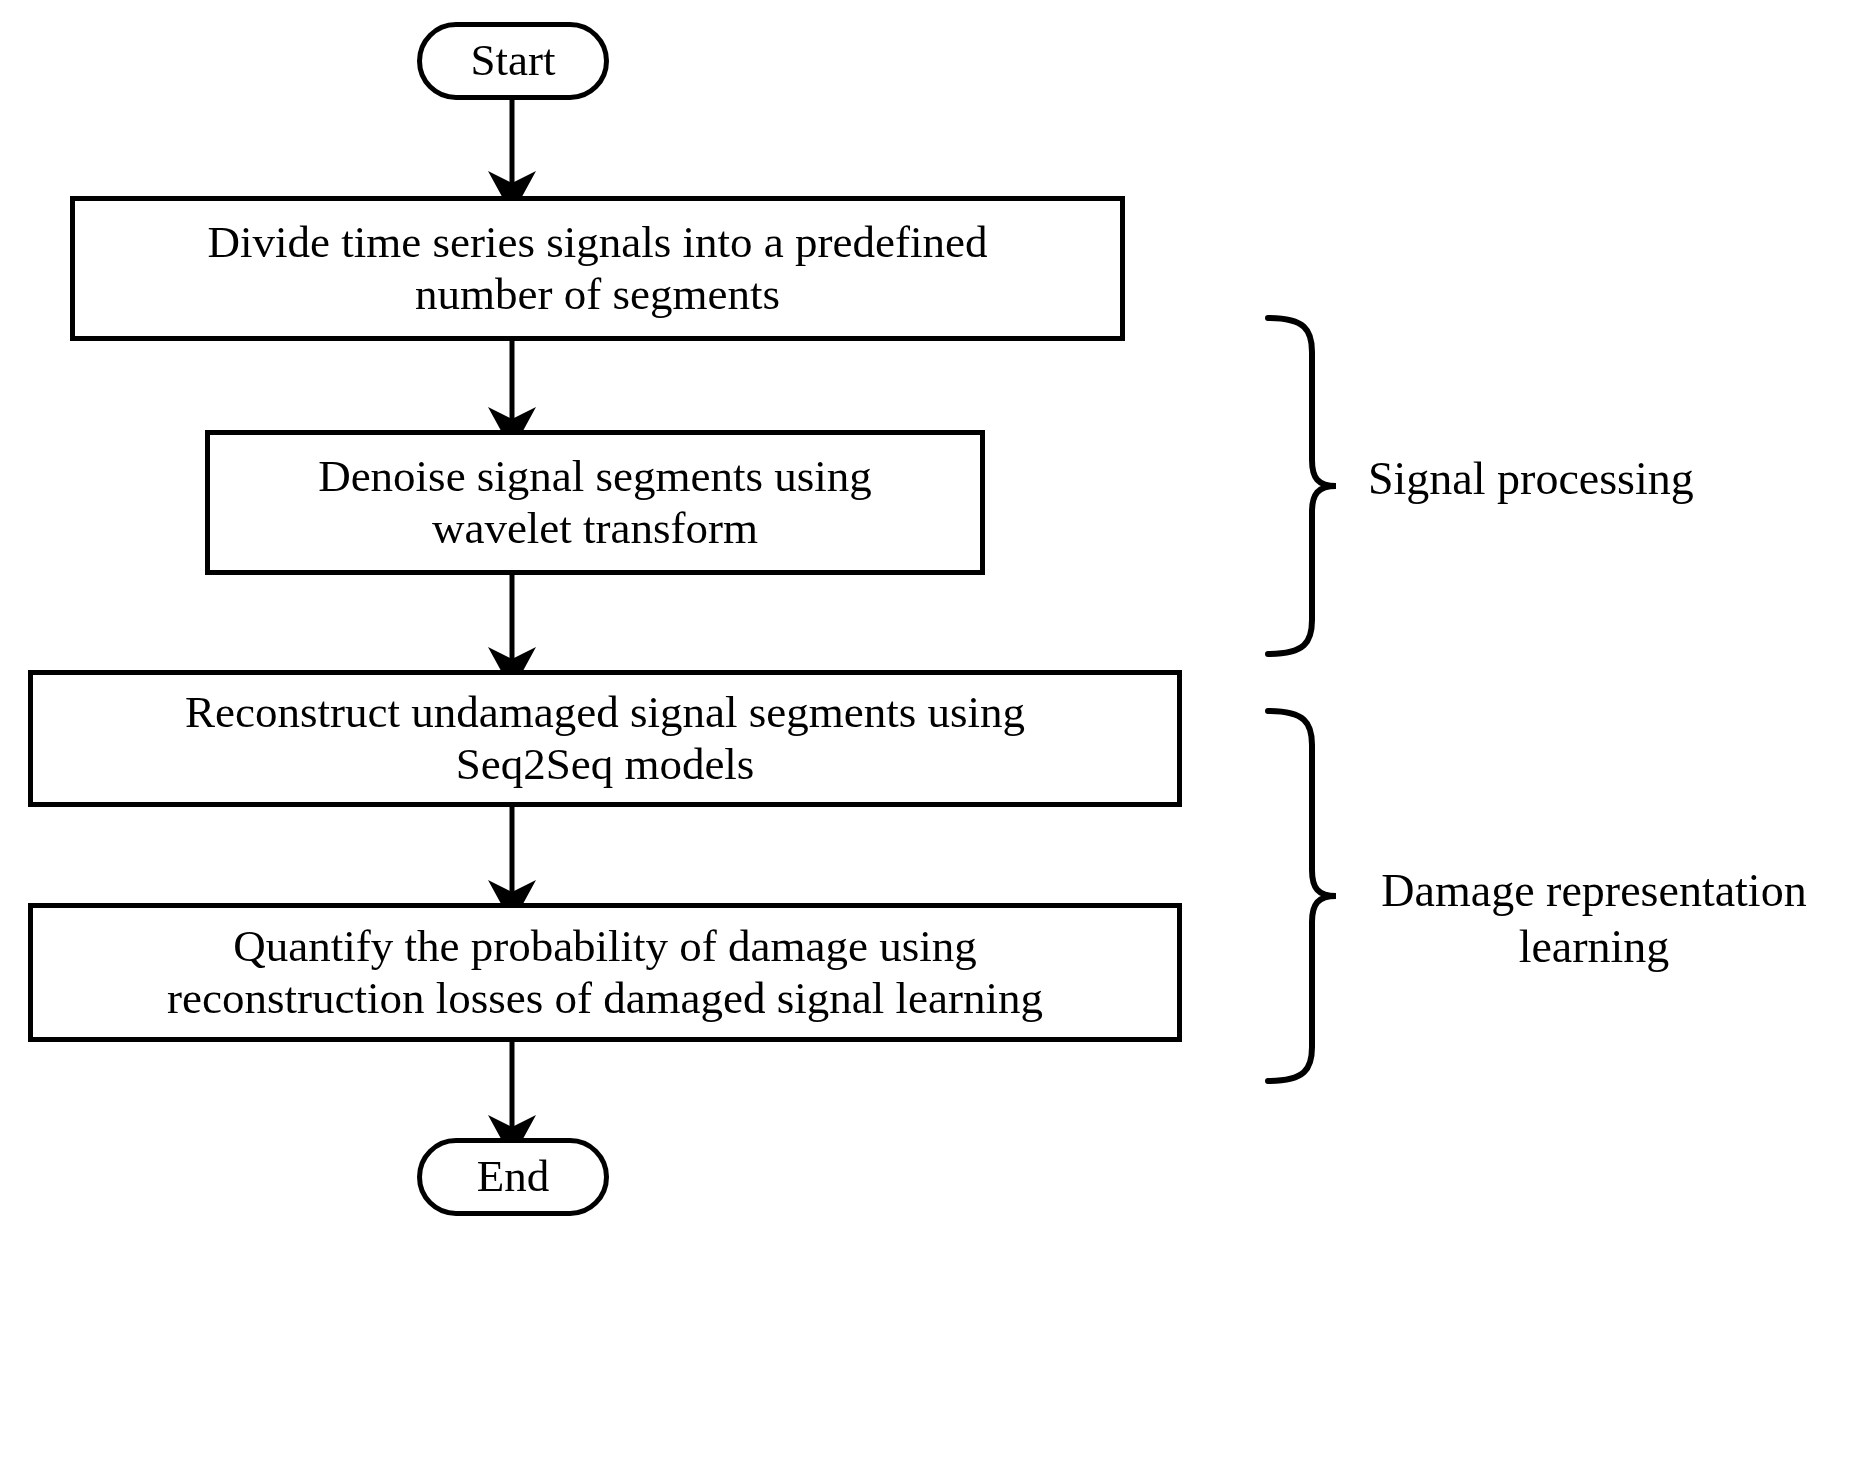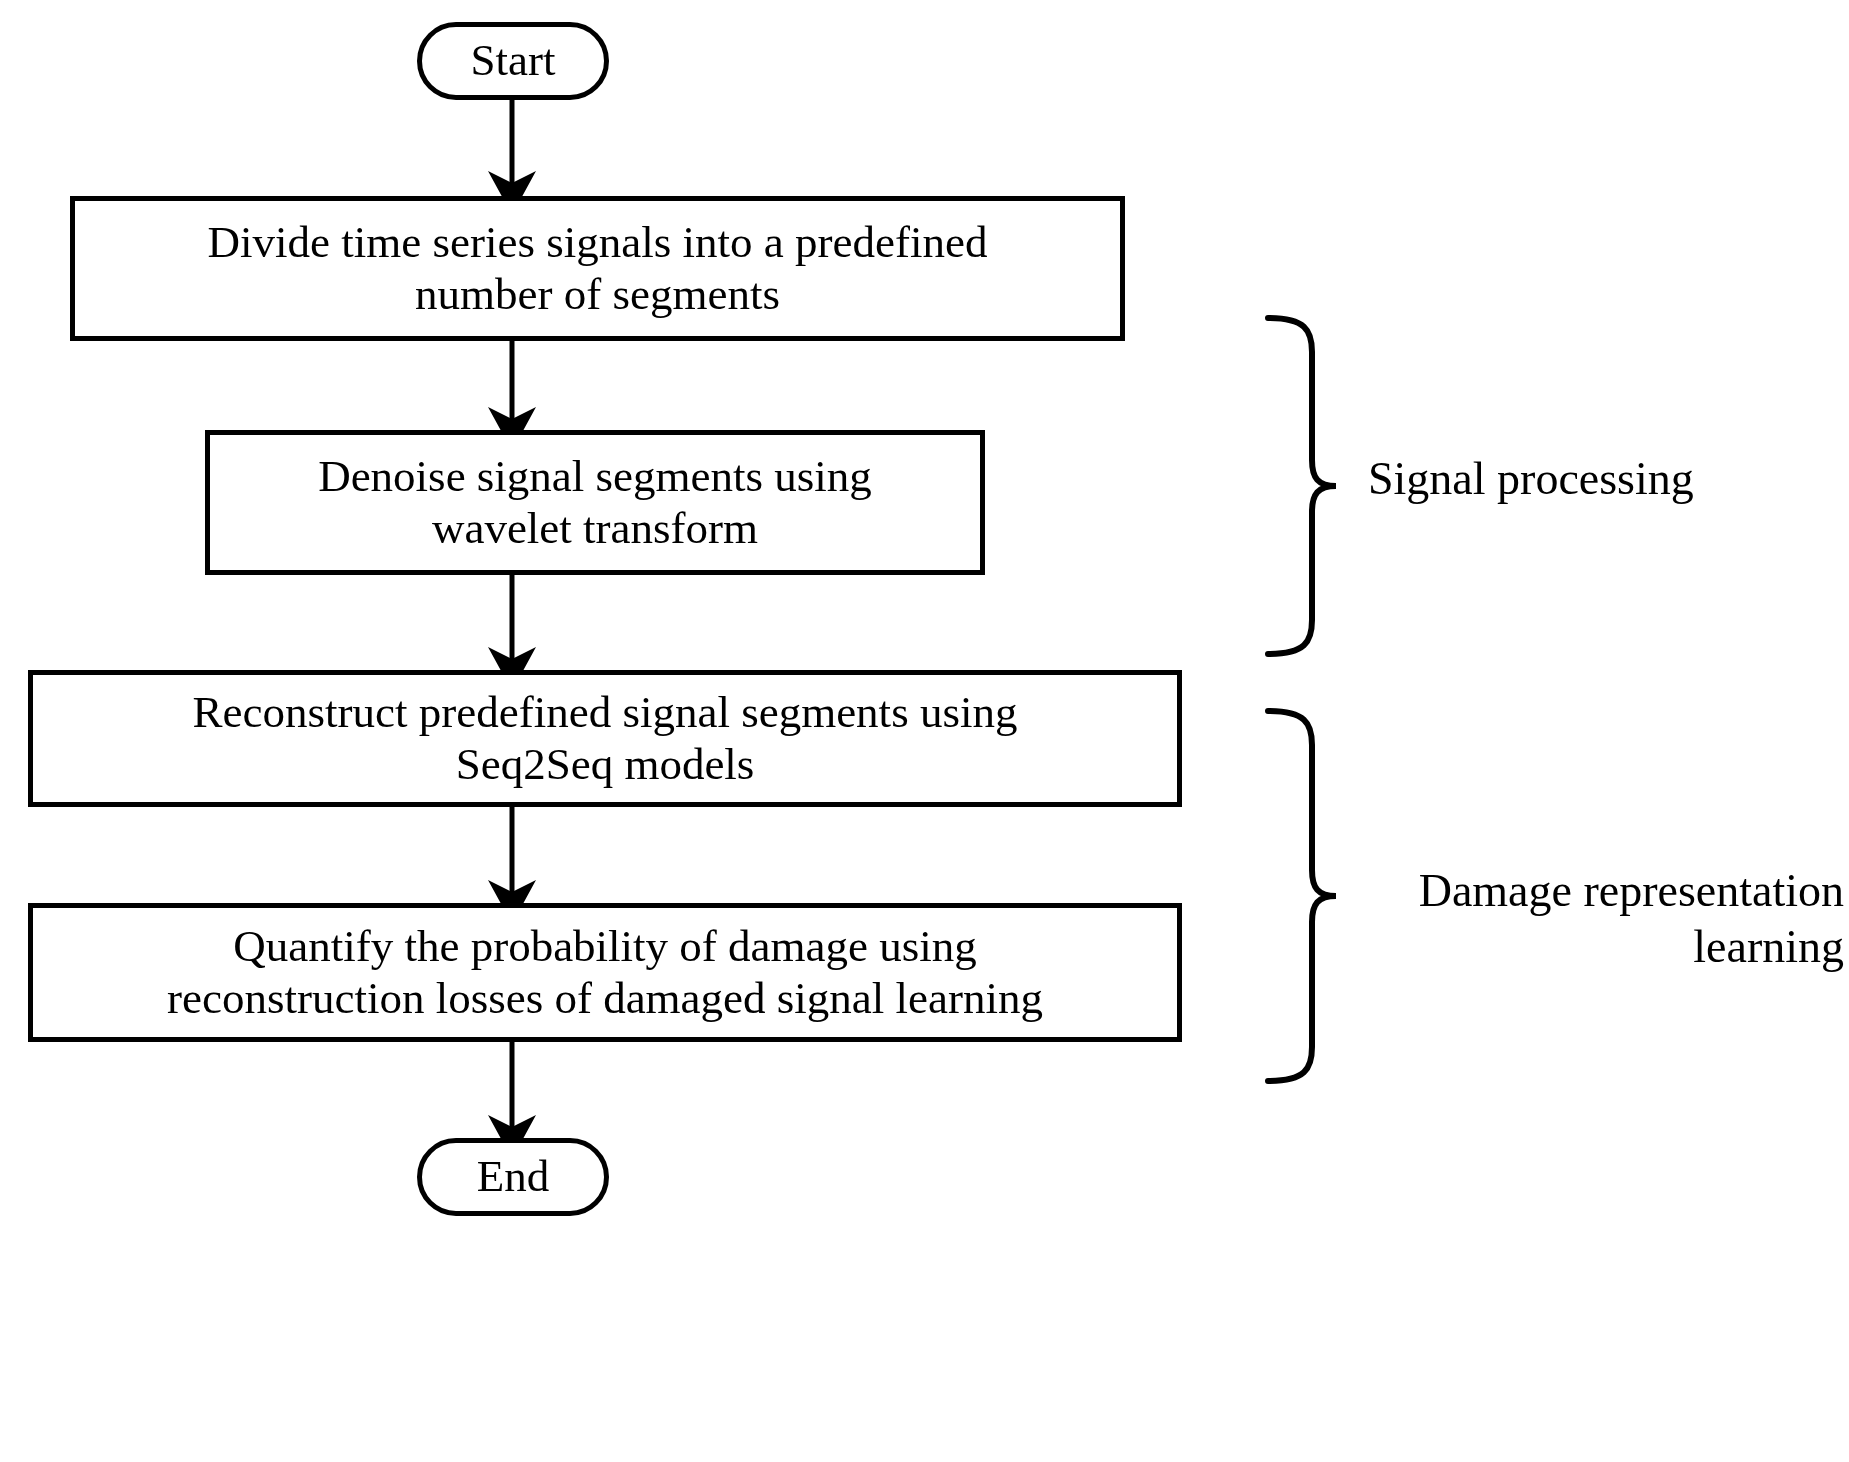--- a/index.html
+++ b/index.html
@@ -39,21 +39,21 @@
   }
   .node-label {
     display: block;
     padding: 0 10px;
     white-space: pre-line;
   }
   .group-label {
     position: absolute;
     white-space: pre-line;
     line-height: 1.22;
-    text-align: right;
+    text-align: center;
   }
   .svg-layer {
     position: absolute;
     left: 0;
     top: 0;
     width: 1849px;
     height: 1462px;
     pointer-events: none;
   }
 </style>
@@ -104,21 +104,21 @@
     <span class="node-label">Divide time series signals into a predefined
 number of segments</span>
   </div>
 
   <div class="node process" style="left:205px; top:430px; width:780px; height:145px; font-size:45px;">
     <span class="node-label">Denoise signal segments using
 wavelet transform</span>
   </div>
 
   <div class="node process" style="left:28px; top:670px; width:1154px; height:137px; font-size:45px;">
-    <span class="node-label">Reconstruct predefined signal segments using
+    <span class="node-label">Reconstruct undamaged signal segments using
 Seq2Seq models</span>
   </div>
 
   <div class="node process" style="left:28px; top:903px; width:1154px; height:139px; font-size:45px;">
     <span class="node-label">Quantify the probability of damage using
 reconstruction losses of damaged signal learning</span>
   </div>
 
   <div class="node terminal" style="left:417px; top:1138px; width:192px; height:78px; font-size:45px;">
     <span class="node-label">End</span>

